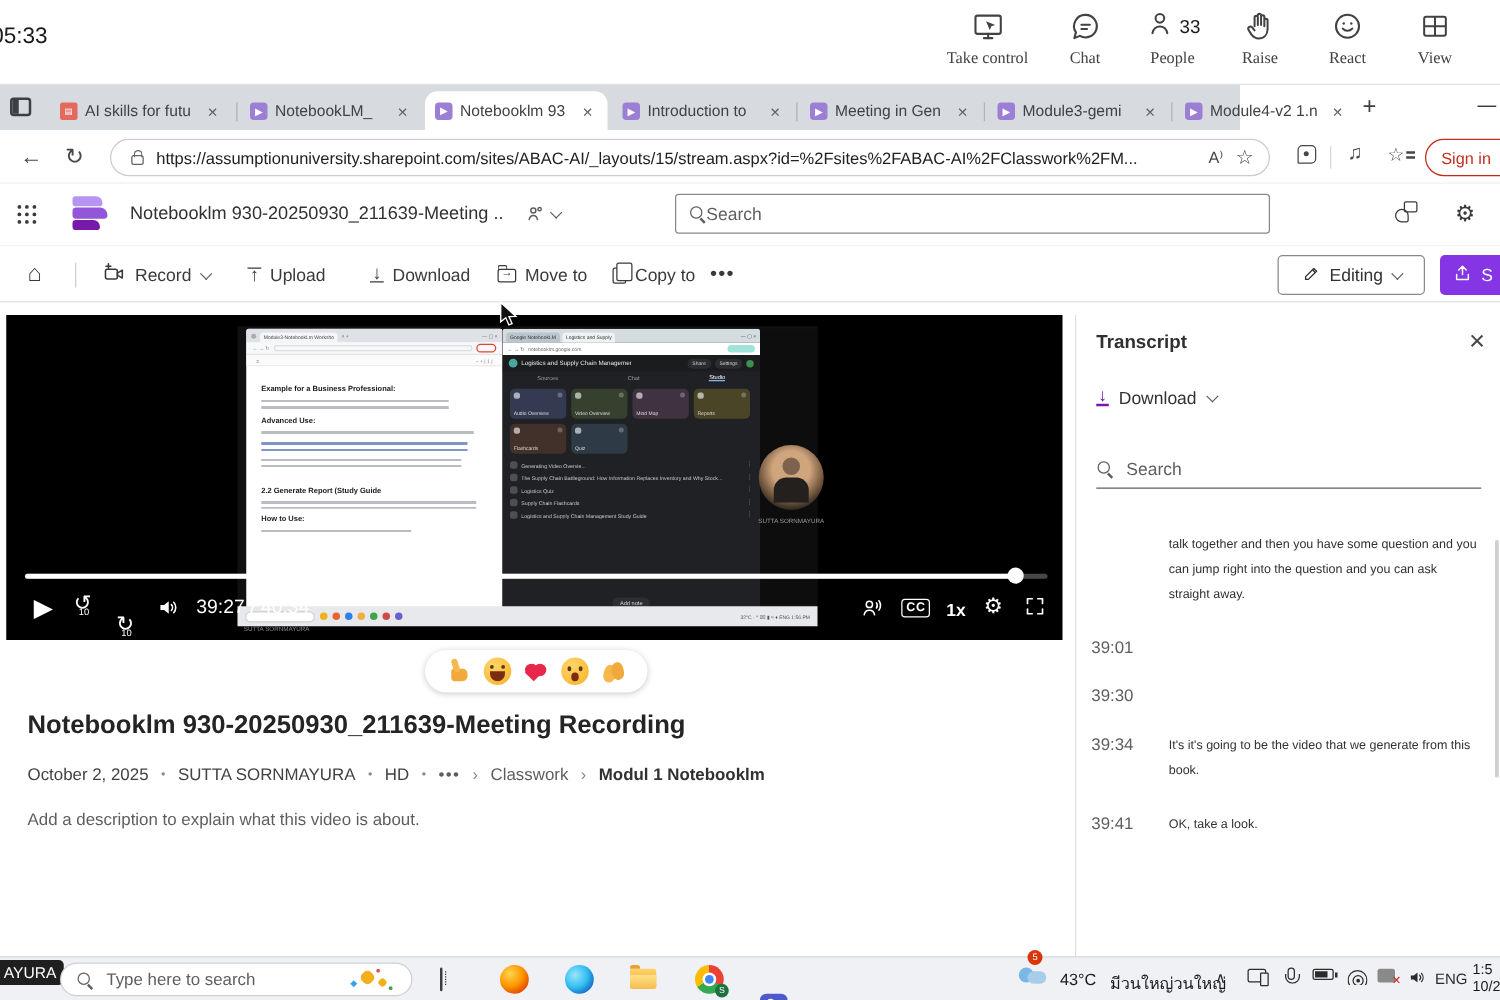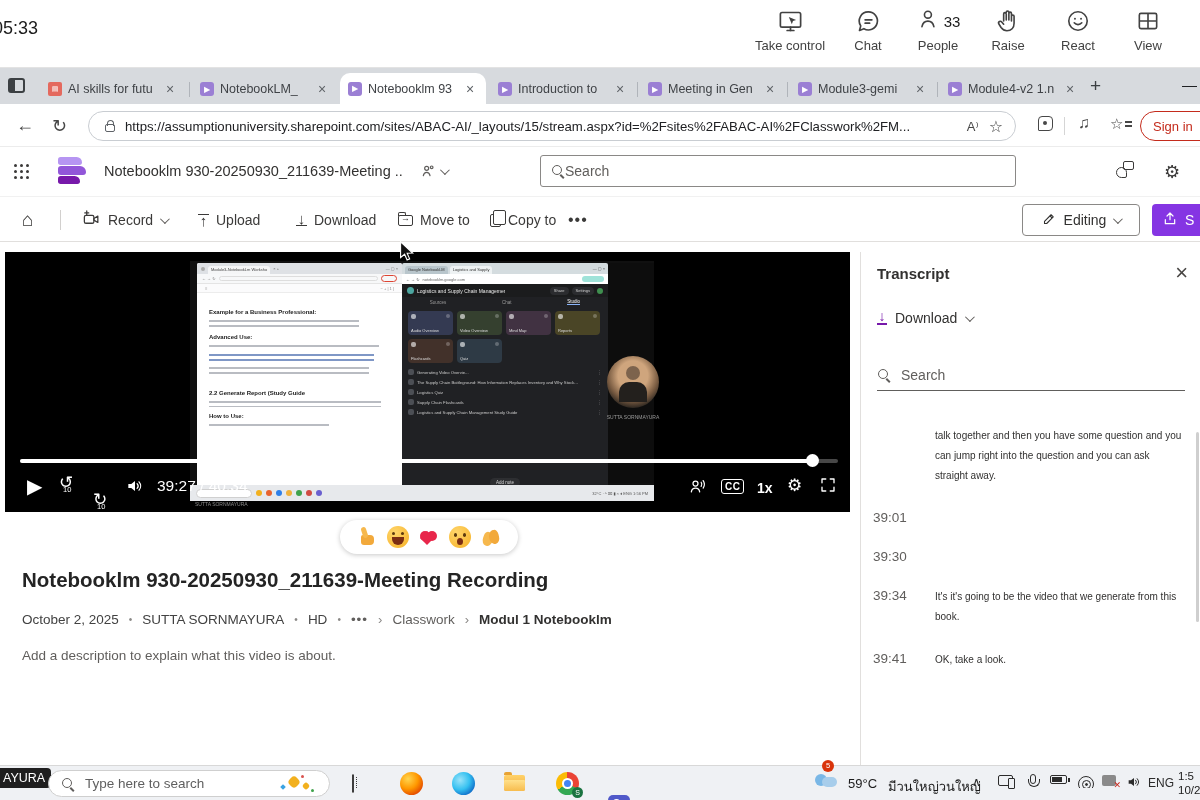--- a/index.html
+++ b/index.html
@@ -4,26 +4,26 @@
 <style>
   * { margin:0; padding:0; box-sizing:border-box; }
   body { background:#888; font-family:"Liberation Sans","DejaVu Sans",sans-serif; }
   #screen { position:relative; width:1200px; height:800px; background:#fff; overflow:hidden; font-family:"Liberation Sans","DejaVu Sans",sans-serif; }
   .abs { position:absolute; }
 
   
   .teams-bar { position:absolute; left:0; top:0; width:1200px; height:68px; background:#fff; border-bottom:1px solid #e3e3e3; }
   .meet-timer { position:absolute; left:-7px; top:18px; font-size:18px; color:#1b1b1b; }
   .mctrl { position:absolute; top:6px; width:76px; text-align:center; cursor:pointer; }
-  .mctrl .mlabel { display:block; margin-top:2px; font-size:13px; color:#424242; }
+  .mctrl .mlabel { display:block; margin-top:2px; font-size:13px; color:#424242;font-family:Liberation Serif, serif; }
   .mctrl .micon { height:30px; display:flex; align-items:center; justify-content:center; gap:2px; }
   .mbadge { font-size:15px; font-weight:normal; color:#1b1b1b; }
 
   
-  .tabstrip { position:absolute; left:0; top:68px; width:1200px; height:36px; background:#d7dade; }
+  .tabstrip { position:absolute; left:0; top:68px; width:992px; height:36px; background:#d7dade; }
   .tabactions { position:absolute; left:8px; top:10px; width:17px; height:15px; border:2px solid #3c4043; border-radius:3px; }
   .tabactions::before { content:""; position:absolute; left:0; top:0; width:5px; height:11px; background:#3c4043; }
   .ttab { position:absolute; top:6px; height:30px; display:flex; align-items:center; padding:0 8px; width:146px; }
   .ttab.active { background:#fff; border-radius:10px 10px 0 0; top:5px; height:31px; }
   .ttab .ttitle { flex:1; font-size:12.5px; color:#3f4246; white-space:nowrap; overflow:hidden; margin:0 6px; }
   .ttab .tclose { font-size:14px; color:#5f6368; width:16px; text-align:center; cursor:pointer; }
   .tsep { position:absolute; top:14px; width:1px; height:15px; background:#b0b4ba; }
   .streamic { width:14px; height:14px; min-width:14px; border-radius:3px; background:#9b7fd4; color:#fff; font-size:8px; display:flex; align-items:center; justify-content:center; }
   .pdfic { width:14px; height:14px; min-width:14px; border-radius:2px; background:#e4695e; color:#fff; font-size:7px; display:flex; align-items:center; justify-content:center; }
   .newtab { position:absolute; left:1090px; top:10px; font-size:19px; color:#3c4043; cursor:pointer; line-height:16px; }
@@ -731,21 +731,21 @@
       <span class="cbadge">S</span>
     </div>
     <div class="tbic teamsic" style="left:608px">
       
     </div>
 
     <div class="tbic" style="left:812px; top:0;">
       <span class="wbadge">5</span>
       <span class="cloud" style="display:block"></span>
     </div>
-    <div class="weathertx" style="left:848px">59°C</div>
+    <div class="weathertx" style="left:848px">43°C</div>
     <div class="weathertx" style="left:888px">มีวนใหญ่วนใหญ่</div>
 
     <div class="trayic" style="left:972px; font-size:12px;">∧</div>
     <div class="trayic" style="left:998px; top:6px;">
         <span class="castic" style="display:block"></span>
       </div>
     <div class="trayic" style="left:1026px; top:6px;">
         <span class="micic" style="display:block"></span>
       </div>
     <div class="trayic" style="left:1050px; top:4px;">

